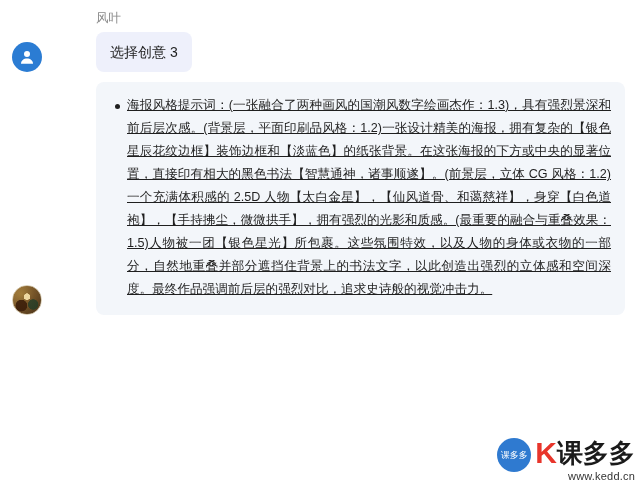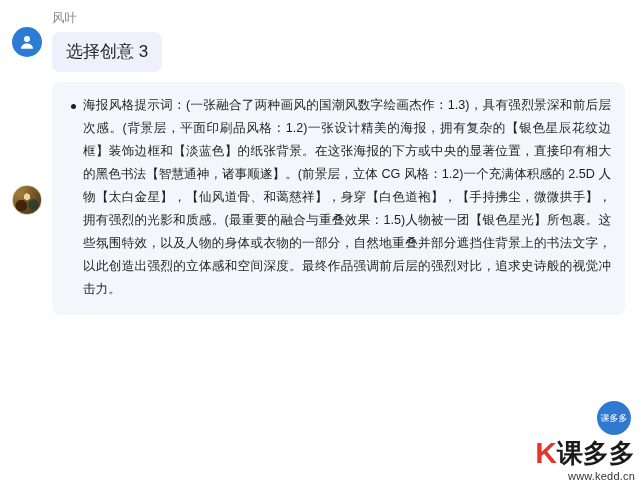--- a/index.html
+++ b/index.html
@@ -20,22 +20,23 @@
     position: relative;
     width: 641px;
     height: 487px;
     box-sizing: border-box;
     padding: 10px 8px 0 12px;
   }
 
   
   .msg {
     display: flex;
-    align-items: center;
+    align-items: flex-end;
     margin-bottom: 10px;
+    gap: 44px;
   }
   .avatar {
     width: 30px;
     height: 30px;
     border-radius: 50%;
     flex: 0 0 30px;
     margin-top: 2px;
     display: flex;
     align-items: center;
     justify-content: center;
@@ -73,21 +74,21 @@
     line-height: 16px;
     margin-bottom: 6px;
   }
 
   
   .bubble-user {
     display: inline-block;
     background: #eef0fb;
     border-radius: 8px;
     padding: 10px 14px;
-    font-size: 17px;
+    font-size: 14px;
     line-height: 20px;
     color: #1f1f1f;
   }
 
   
   .bubble-bot {
     background: #f3f6fa;
     border-radius: 8px;
     padding: 12px 14px 14px 14px;
     font-size: 12.6px;
@@ -97,43 +98,43 @@
   }
   .bullet-list {
     margin: 0;
     padding-left: 17px;
     list-style: none;
   }
   .bullet-item {
     position: relative;
     margin: 0 0 4px 0;
     text-align: justify;
+    text-decoration: underline;
   }
   .bullet-item:last-child { margin-bottom: 0; }
   .bullet-item::before {
     content: "";
     position: absolute;
     left: -12px;
     top: 10px;
     width: 5px;
     height: 5px;
     border-radius: 50%;
     background: #1f1f1f;
   }
 
   
   .watermark {
     position: absolute;
     right: 6px;
     bottom: 4px;
     display: flex;
-    align-items: flex-end;
+    align-items: flex-start;
     pointer-events: none;
     user-select: none;
-    flex-direction: column;
   }
   .wm-badge {
     width: 34px;
     height: 34px;
     border-radius: 50%;
     background: #2f7ad0;
     display: flex;
     align-items: center;
     justify-content: center;
     margin-right: 4px;

